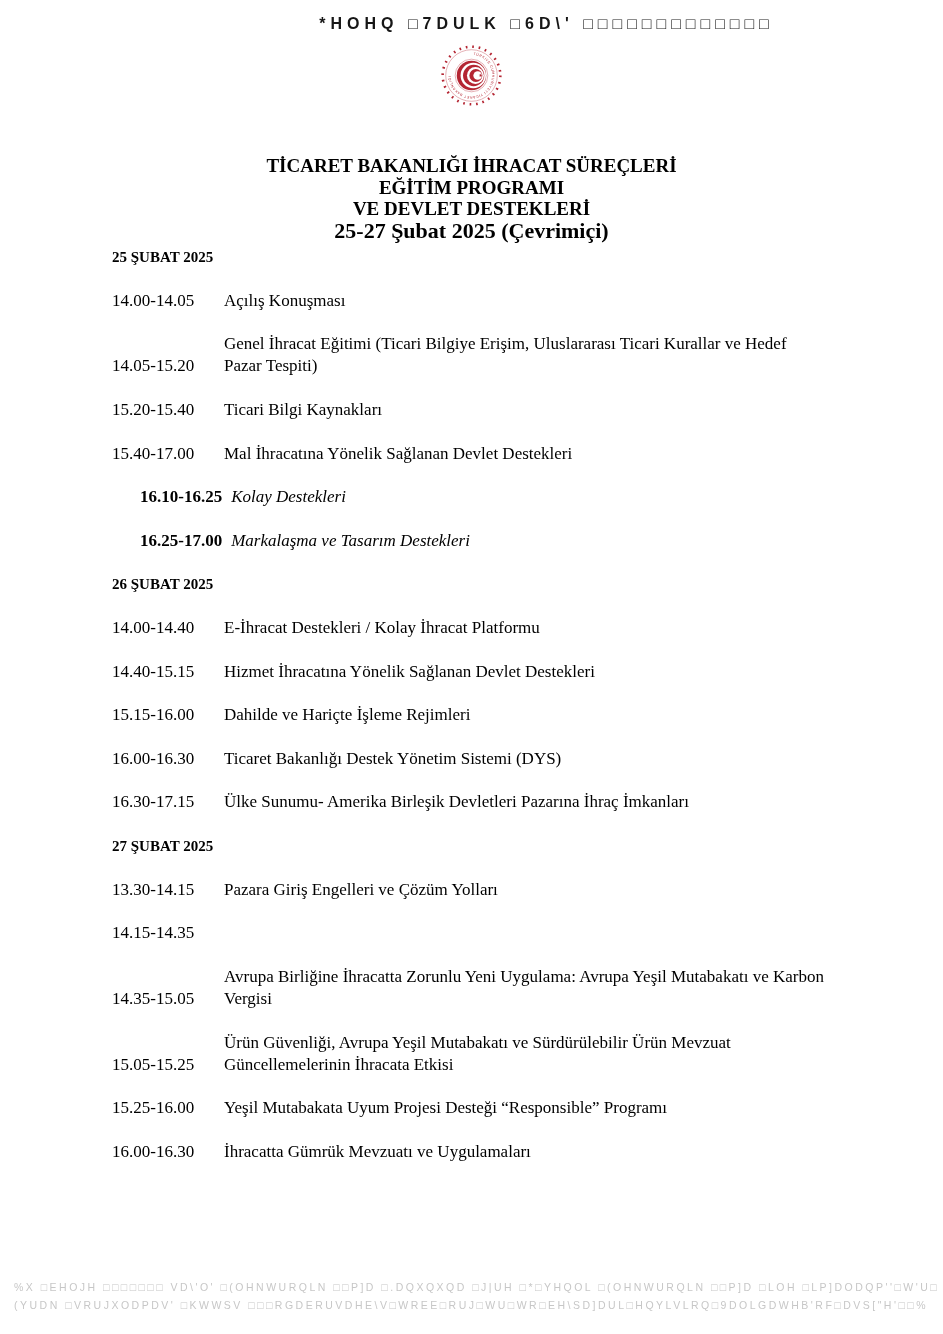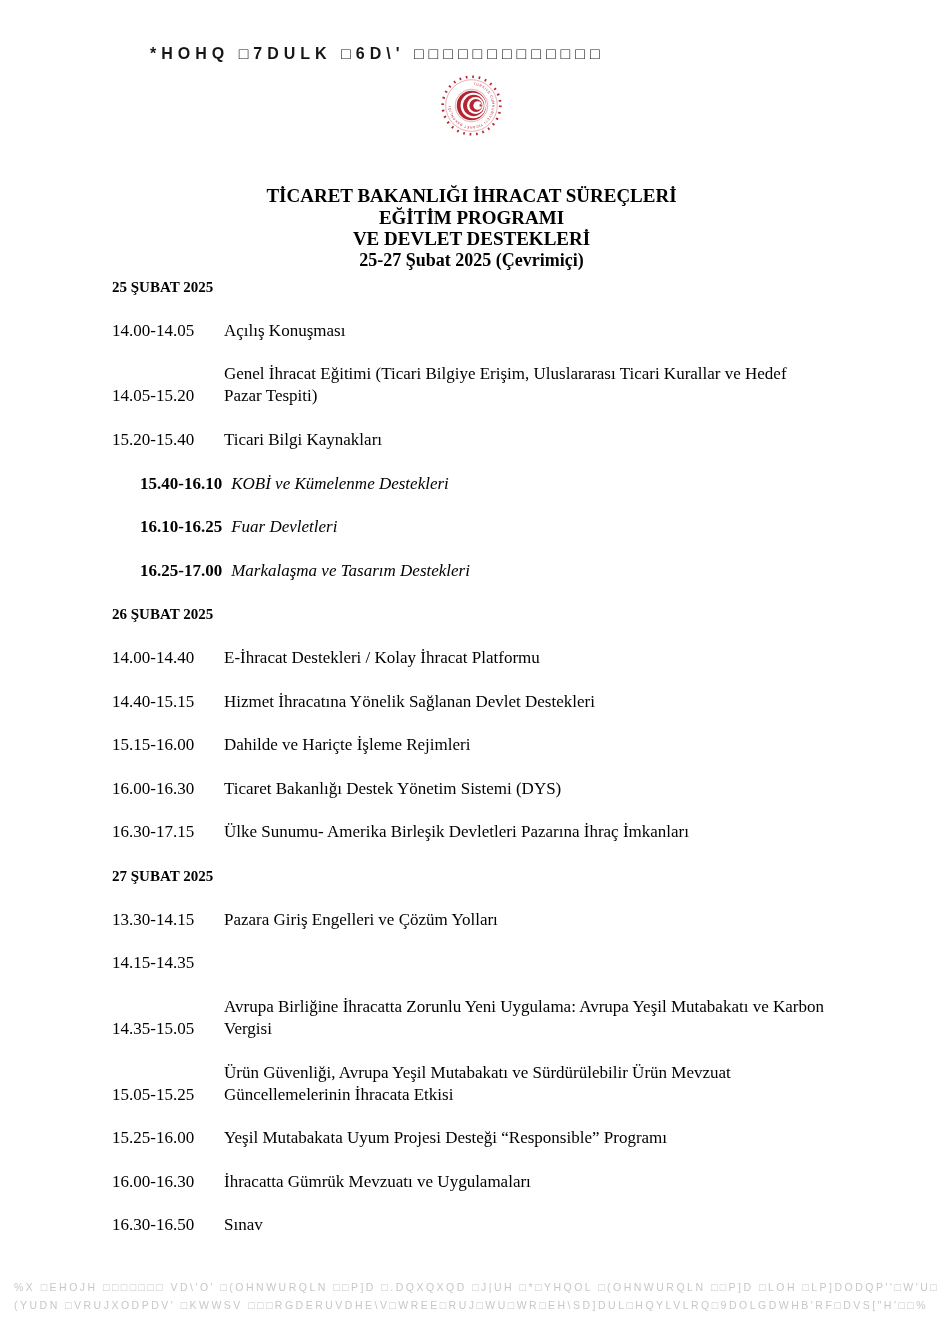--- a/index.html
+++ b/index.html
@@ -3,31 +3,31 @@
 <meta charset="utf-8">
 <style>
   html,body { margin:0; padding:0; background:#ffffff; }
   .page {
     position:relative; width:943px; height:1334px; margin:0 auto;
     background:#ffffff; overflow:hidden; color:#000;
     font-family:"Liberation Serif", serif;
   }
   .doc-header {
     padding-top:15px; margin-left:150px; width:calc(100% - 150px);
-    white-space:nowrap;
+    text-align:center; white-space:nowrap;
     font-family:"Liberation Sans","DejaVu Sans",sans-serif;
-    font-weight:700; font-size:16px; letter-spacing:5px; color:#161616;margin-top:30px;
+    font-weight:700; font-size:16px; letter-spacing:5px; color:#161616;
   }
   .logo-wrap { margin-top:11px; height:63px; text-align:center; }
   .logo-wrap svg { display:inline-block; }
   .title-block {
     margin-top:48px; text-align:center; font-weight:700;
     font-size:19px; line-height:21.5px; color:#000;
   }
-  .title-block .title-date { font-size:18px; }
+  .title-block .title-date { font-size:22px; }
   .schedule { margin:5px 0 0 112px; font-size:17px; }
   .section-date {
     font-weight:700; font-size:15px; line-height:22.2px; margin-bottom:21.4px;
   }
   .row { display:flex; align-items:flex-end; line-height:22.2px; margin-bottom:21.4px; }
   .row .time { flex:0 0 112px; width:112px; }
   .row .item-title { width:600px; }
   .row.sub { padding-left:28px; }
   .row.sub .time { flex:0 0 auto; width:auto; margin-right:9px; font-weight:700; }
   .row.sub .item-title { width:auto; font-style:italic; }
@@ -83,27 +83,27 @@
       <span class="item-title">Açılış Konuşması</span>
     </div>
       <div class="row">
       <span class="time">14.05-15.20</span>
       <span class="item-title">Genel İhracat Eğitimi (Ticari Bilgiye Erişim, Uluslararası Ticari Kurallar ve Hedef Pazar Tespiti)</span>
     </div>
       <div class="row">
       <span class="time">15.20-15.40</span>
       <span class="item-title">Ticari Bilgi Kaynakları</span>
     </div>
-      <div class="row sub">
-      <span class="time">15.40-16.10</span>
-      <span class="item-title">KOBİ ve Kümelenme Destekleri</span>
+      <div class="row">
+      <span class="time">15.40-17.00</span>
+      <span class="item-title">Mal İhracatına Yönelik Sağlanan Devlet Destekleri</span>
     </div>
       <div class="row sub">
       <span class="time">16.10-16.25</span>
-      <span class="item-title">Fuar Devletleri</span>
+      <span class="item-title">Kolay Destekleri</span>
     </div>
       <div class="row sub">
       <span class="time">16.25-17.00</span>
       <span class="item-title">Markalaşma ve Tasarım Destekleri</span>
     </div>
       <div class="section-date">26 ŞUBAT 2025</div>
       <div class="row">
       <span class="time">14.00-14.40</span>
       <span class="item-title">E-İhracat Destekleri / Kolay İhracat Platformu</span>
     </div>
@@ -140,24 +140,20 @@
       <span class="item-title">Ürün Güvenliği, Avrupa Yeşil Mutabakatı ve Sürdürülebilir Ürün Mevzuat Güncellemelerinin İhracata Etkisi</span>
     </div>
       <div class="row">
       <span class="time">15.25-16.00</span>
       <span class="item-title">Yeşil Mutabakata Uyum Projesi Desteği “Responsible” Programı</span>
     </div>
       <div class="row">
       <span class="time">16.00-16.30</span>
       <span class="item-title">İhracatta Gümrük Mevzuatı ve Uygulamaları</span>
     </div>
-      <div class="row">
-      <span class="time">16.30-16.50</span>
-      <span class="item-title">Sınav</span>
-    </div>
     </div>
 
   <div class="footer">
     <div>%X □EHOJH □□□□□□□ VD\'O' □(OHNWURQLN □□P]D □.DQXQXQD □J|UH □*□YHQOL □(OHNWURQLN □□P]D □LOH □LP]DODQP''□W'U□</div>
     <div>(YUDN □VRUJXODPDV' □KWWSV □□□RGDERUVDHE\V□WREE□RUJ□WU□WR□EH\SD]DUL□HQYLVLRQ□9DOLGDWHB'RF□DVS["H'□□%</div>
   </div>
 
 </div>
 
 </body></html>

